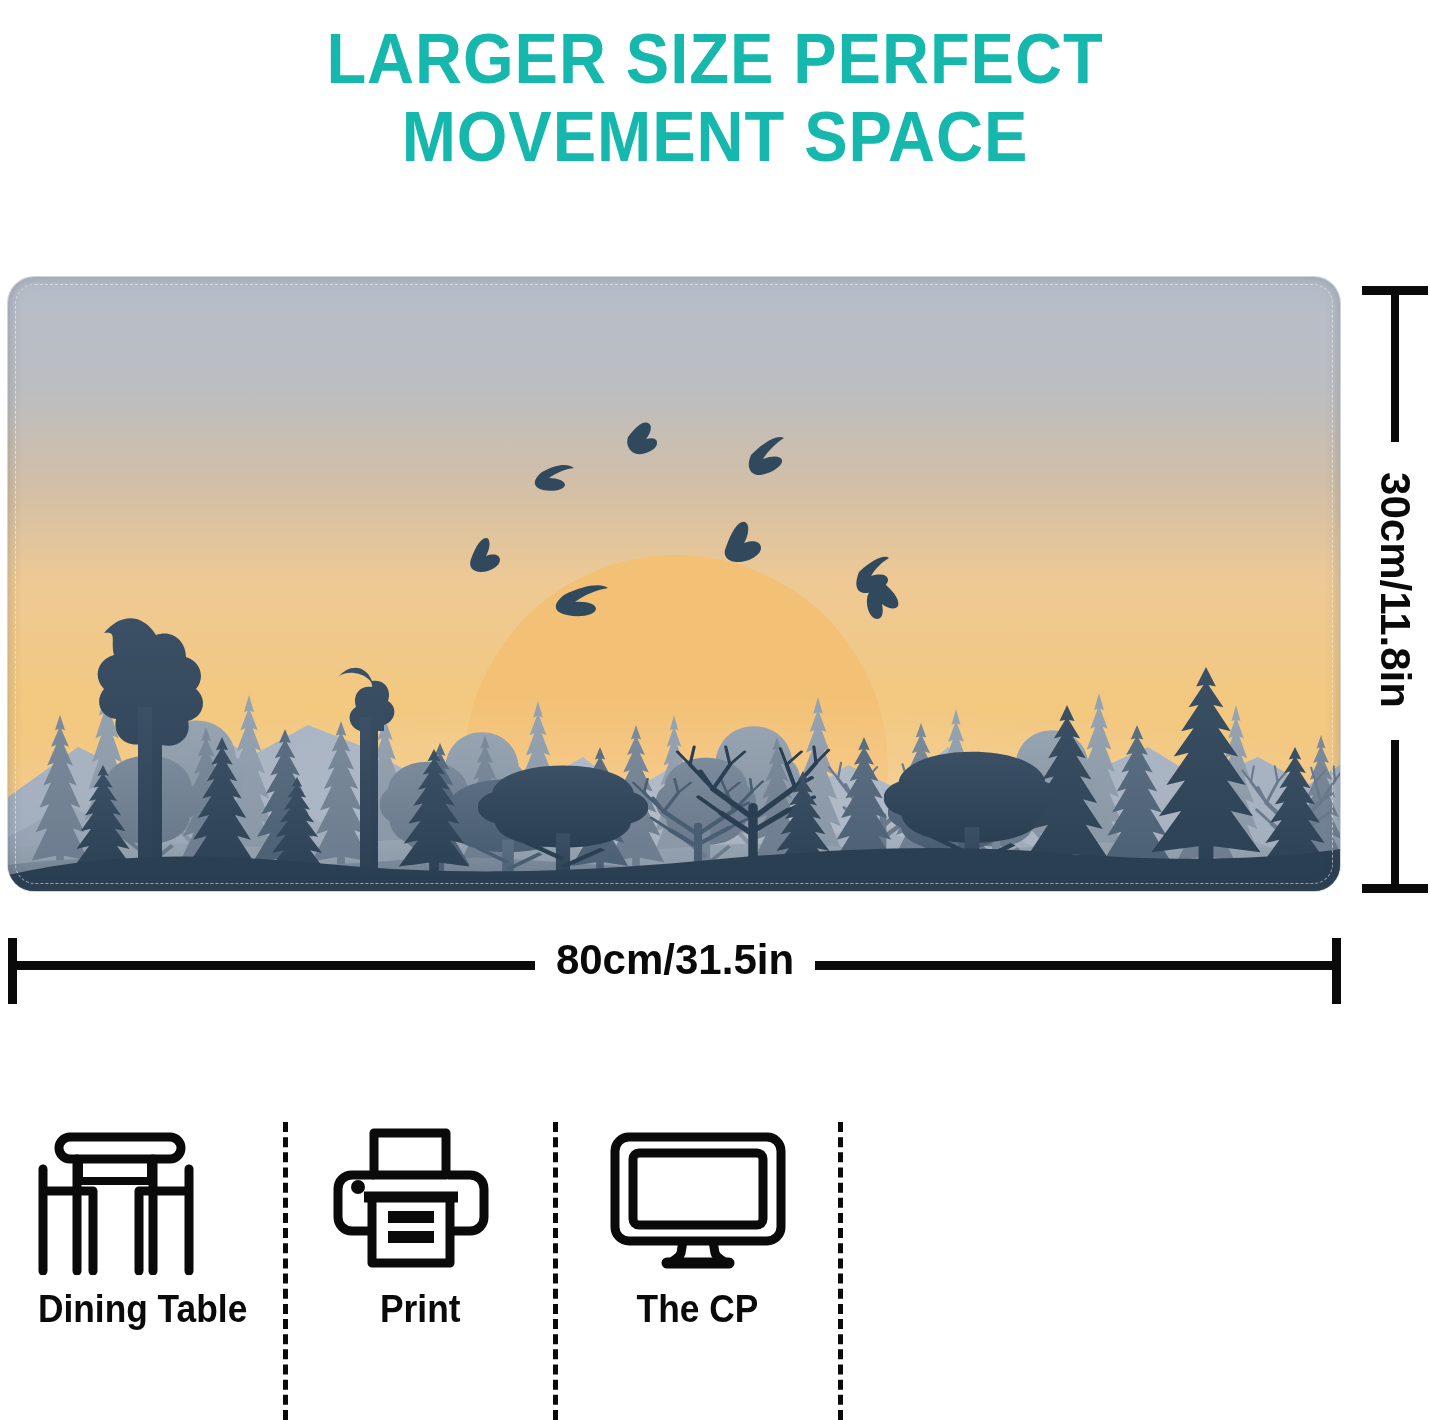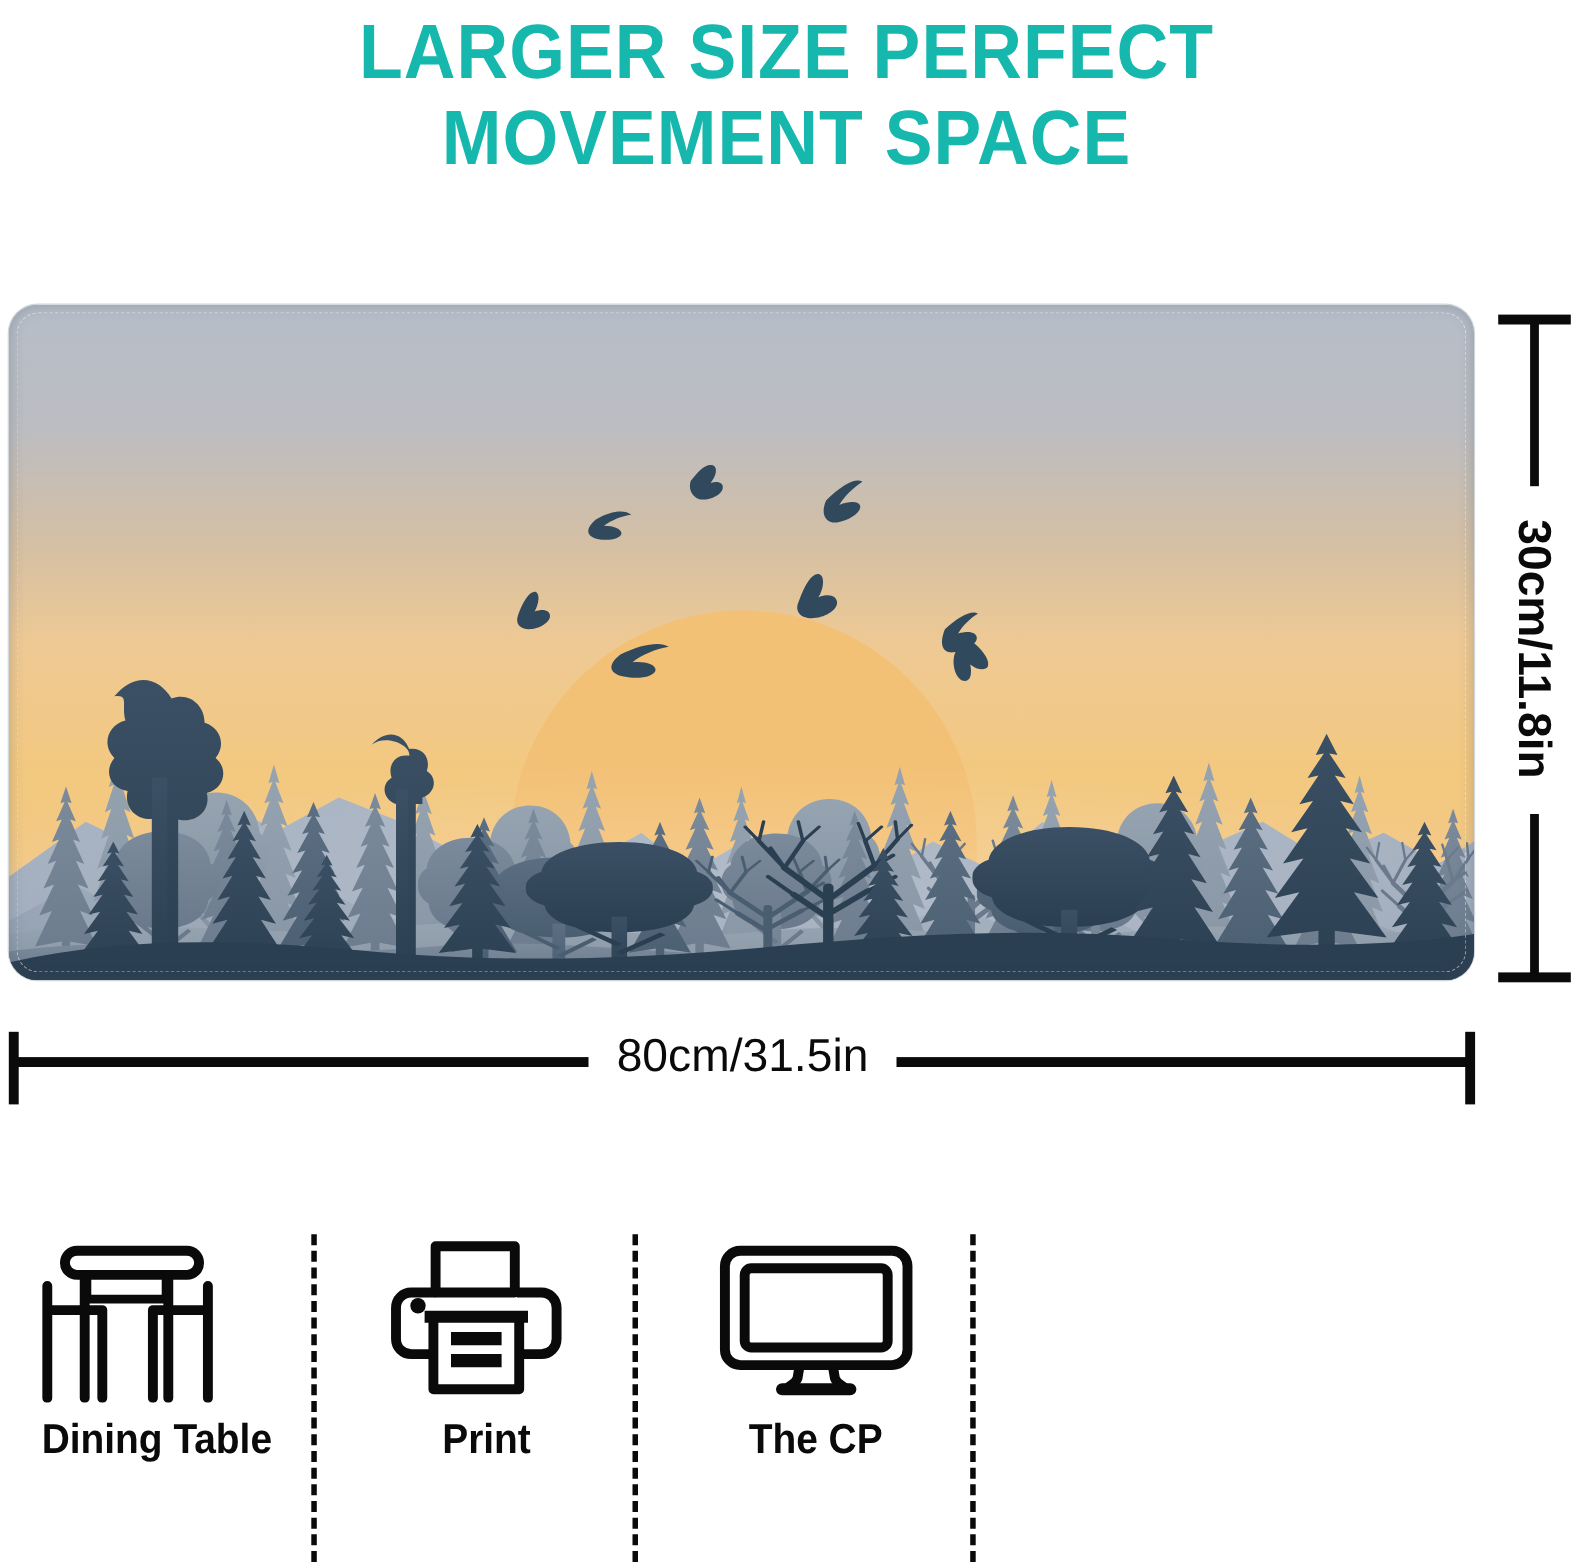--- a/index.html
+++ b/index.html
@@ -13,21 +13,21 @@
     font-family: "Liberation Sans", "DejaVu Sans", sans-serif;
     overflow: hidden;
   }
 
   
   #headline {
     position: absolute;
     left: 0; top: 0;
     width: 1430px;
     text-align: center;
-    padding-top: 8px;
+    padding-top: 20px;
   }
   #headline .line {
     display: block;
     color: #16b8ad;
     font-weight: bold;
     font-size: 70px;
     line-height: 78px;
     letter-spacing: 1px;
     transform: scaleX(0.93);
     white-space: nowrap;
@@ -90,31 +90,30 @@
   }
 
   #dim-h-cap-left  { left: 8px;    top: 938px; width: 9px;  height: 66px; }
   #dim-h-cap-right { left: 1332px; top: 938px; width: 9px;  height: 66px; }
   #dim-h-stem-l    { left: 13px;   top: 961px; width: 522px; height: 9px; }
   #dim-h-stem-r    { left: 815px;  top: 961px; width: 521px; height: 9px; }
   #dim-h-label {
     position: absolute;
     left: 535px; top: 936px;
     width: 280px; text-align: center;
-    font-size: 42px; font-weight: normal; color: #0a0a0a;
+    font-size: 42px; font-weight: bold; color: #0a0a0a;
     white-space: nowrap;
   }
 
   
   #strip {
     position: absolute;
     left: 0; top: 1120px;
     width: 1430px; height: 300px;
     display: flex;
-    gap: 22px;
   }
   .cell {
     position: relative;
     flex: 0 0 auto;
     display: flex;
     flex-direction: column;
     align-items: center;
     justify-content: flex-start;
   }
   .cell .icon-box {

